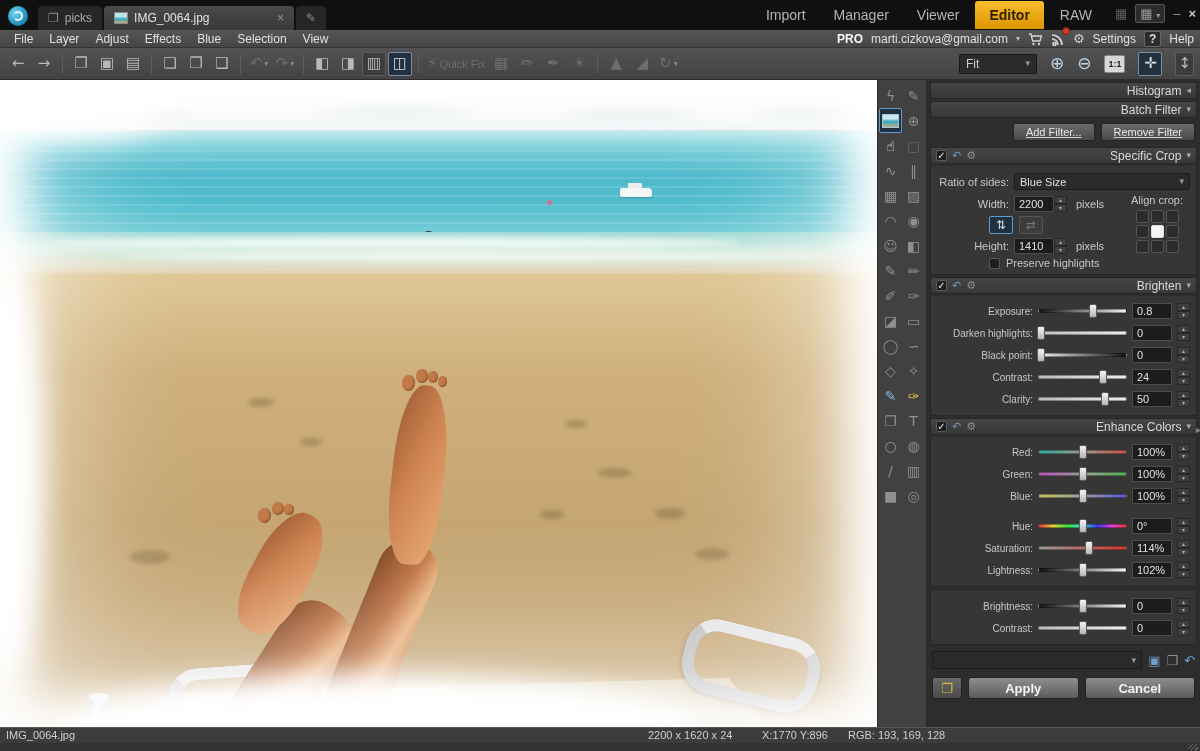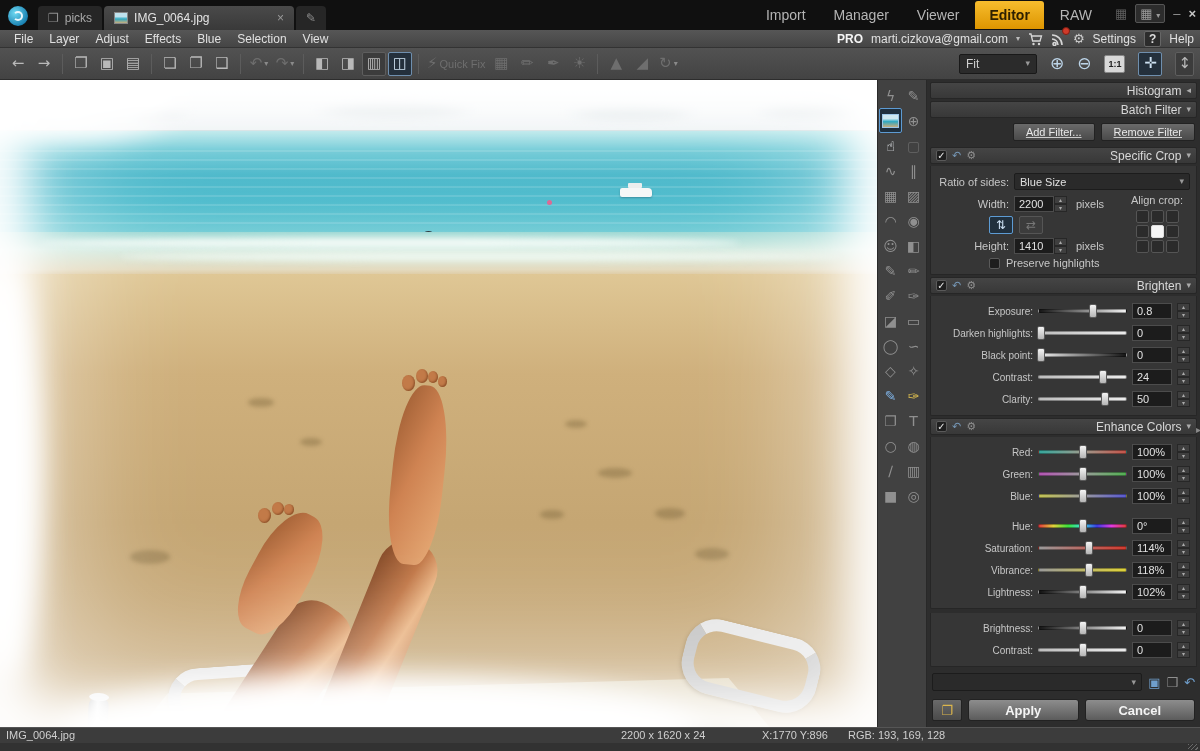--- a/index.html
+++ b/index.html
@@ -696,32 +696,20 @@
             <span class="track t-sat"></span>
             <span class="handle" style="left: 57%;"></span>
           </span>
           <span class="valbox">114%</span>
           <span class="spin">
             <span class="ico">▴</span>
             <span class="ico">▾</span>
           </span>
         </div>
         <div class="row">
-          <span class="lbl">Vibrance:</span>
-          <span class="trackwrap">
-            <span class="track t-vib"></span>
-            <span class="handle" style="left: 57%;"></span>
-          </span>
-          <span class="valbox">118%</span>
-          <span class="spin">
-            <span class="ico">▴</span>
-            <span class="ico">▾</span>
-          </span>
-        </div>
-        <div class="row">
           <span class="lbl">Lightness:</span>
           <span class="trackwrap">
             <span class="track t-light"></span>
             <span class="handle" style="left: 51%;"></span>
           </span>
           <span class="valbox">102%</span>
           <span class="spin">
             <span class="ico">▴</span>
             <span class="ico">▾</span>
           </span>
@@ -771,19 +759,19 @@
       <button class="bigbtn">Apply</button>
       <button class="bigbtn">Cancel</button>
     </div>
 
     <span class="flyout ico">▸</span>
   </div>
 </div>
 
 <div class="statusbar">
   <span style="left:6px;">IMG_0064.jpg</span>
-  <span style="left:621px;">2200 x 1620 x 24</span>
+  <span style="left:648px;">2200 x 1620 x 24</span>
   <span style="left:762px;">X:1770 Y:896</span>
   <span style="left:848px;">RGB: 193, 169, 128</span>
 </div>
 <div class="bottomstrip">
   <span class="grip"></span>
 </div>
 
 </body></html>

